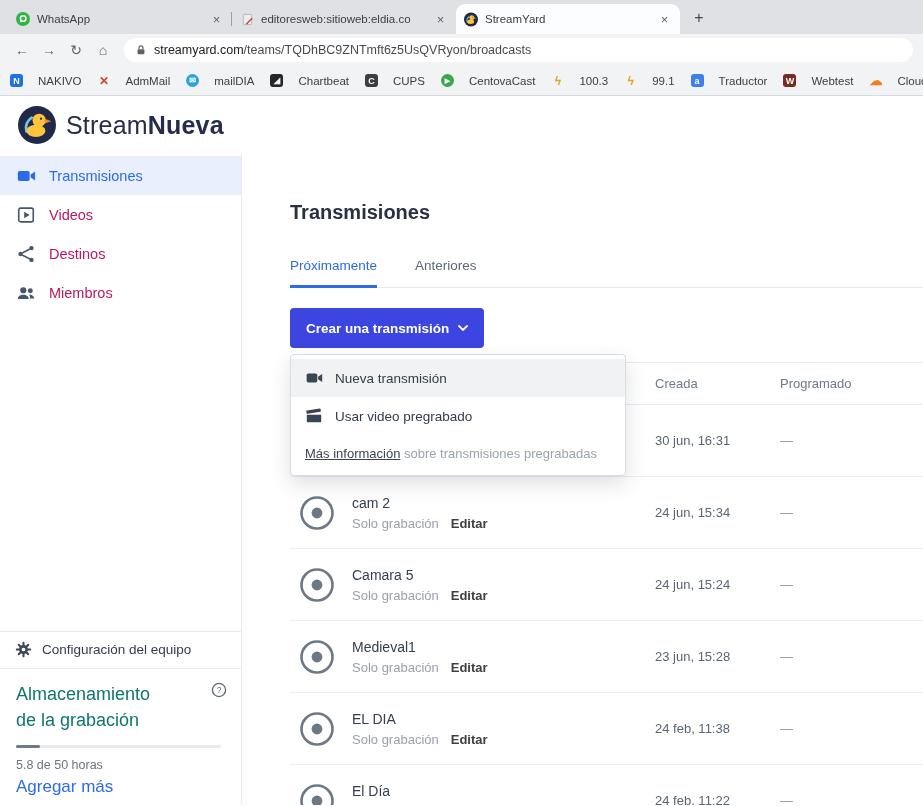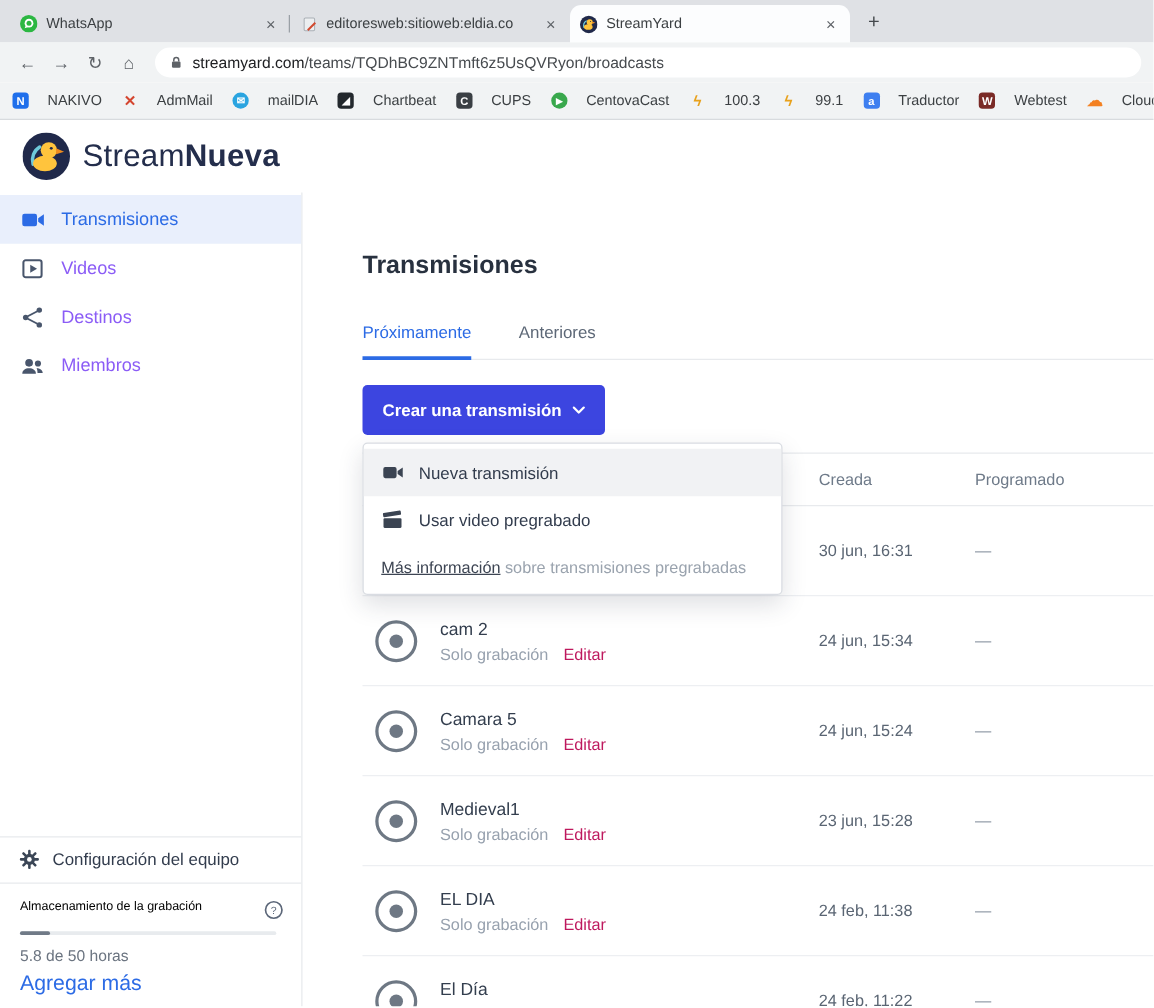--- a/index.html
+++ b/index.html
@@ -46,31 +46,31 @@
   .bmi10{color:#f38020;font-size:13px}.bmi10::after{content:"☁"}
 
   
   .app-header{height:58px;display:flex;align-items:center;padding-left:18px;background:#fff}
   .brand{font-size:25px;color:#242e4c;margin-left:10px;letter-spacing:.2px}
   .brand b{font-weight:700}
 
   .app-body{display:flex;height:651px}
   .sidebar{width:242px;flex:none;border-right:1px solid #e8eaed;display:flex;flex-direction:column;padding-top:2px}
   .nav-item{height:39px;display:flex;align-items:center;gap:13px;padding:0 16px;
-            font-size:14.5px;color:#8b5cf6;cursor:pointer}
+            font-size:14.5px;color:#be185d;cursor:pointer}
   .nav-item svg{color:#49566c;flex:none}
   .nav-item.active{background:#e9effc;color:#2c6be5}
   .nav-item.active svg{color:#2c6be5}
 
   .sidebar-bottom{margin-top:auto}
   .settings-row{border-top:1px solid #e8eaed;height:37px;display:flex;align-items:center;gap:10px;
                 padding:0 15px;font-size:13.5px;color:#323c4d}
   .settings-row svg{color:#3b4656}
   .storage{border-top:1px solid #e8eaed;padding:12px 16px 8px;position:relative}
-  .storage-label{font-size:10px;color:#000000;line-height:1.45;width:152px}
+  .storage-label{font-size:18px;color:#0f766e;line-height:1.45;width:152px}
   .help{position:absolute;right:14px;top:13px;color:#5c6779}
   .progress{margin-top:12px;height:3px;background:#e8ebee;border-radius:2px;width:205px}
   .progress-fill{height:100%;background:#707a87;border-radius:2px;width:0}
   .usage{margin-top:10px;font-size:12.5px;color:#6b7480}
   .add-more{margin-top:5px;font-size:17px;color:#2c6be5;cursor:pointer}
 
   .content{flex:1;padding:46px 0 0 48px;position:relative;overflow:hidden}
   .page-title{font-size:20px;font-weight:700;color:#28313f;line-height:24px}
 
   .main-tabs{display:flex;gap:38px;margin-top:34px;border-bottom:1px solid #e8eaed}
@@ -94,21 +94,21 @@
 
   .table{margin-top:14px}
   .t-head{display:grid;grid-template-columns:365px 125px 1fr;border-top:1px solid #e8eaed;
           border-bottom:1px solid #e8eaed;padding:13px 0;font-size:13px;color:#6e7a89}
   .t-row{display:grid;grid-template-columns:365px 125px 1fr;align-items:center;height:72px;
          border-bottom:1px solid #edeff2;font-size:13px;color:#5a6573;cursor:pointer}
   .name-cell{display:flex;align-items:center;gap:16px;padding-left:8px}
   .row-title{font-size:14px;color:#333e4e;margin-bottom:5px}
   .row-sub{display:flex;gap:12px;font-size:13px;align-items:center}
   .sub-text{color:#97a1ae}
-  .edit-link{color:#be185d;font-weight:400;cursor:pointer}
+  .edit-link{color:#404040;font-weight:700;cursor:pointer}
   .sched{color:#8b95a2}
 </style>
 </head>
 <body>
 
 <div class="screen">
 
   <div class="tabstrip">
     <div class="tab sep-r">
       <span class="favicon">

